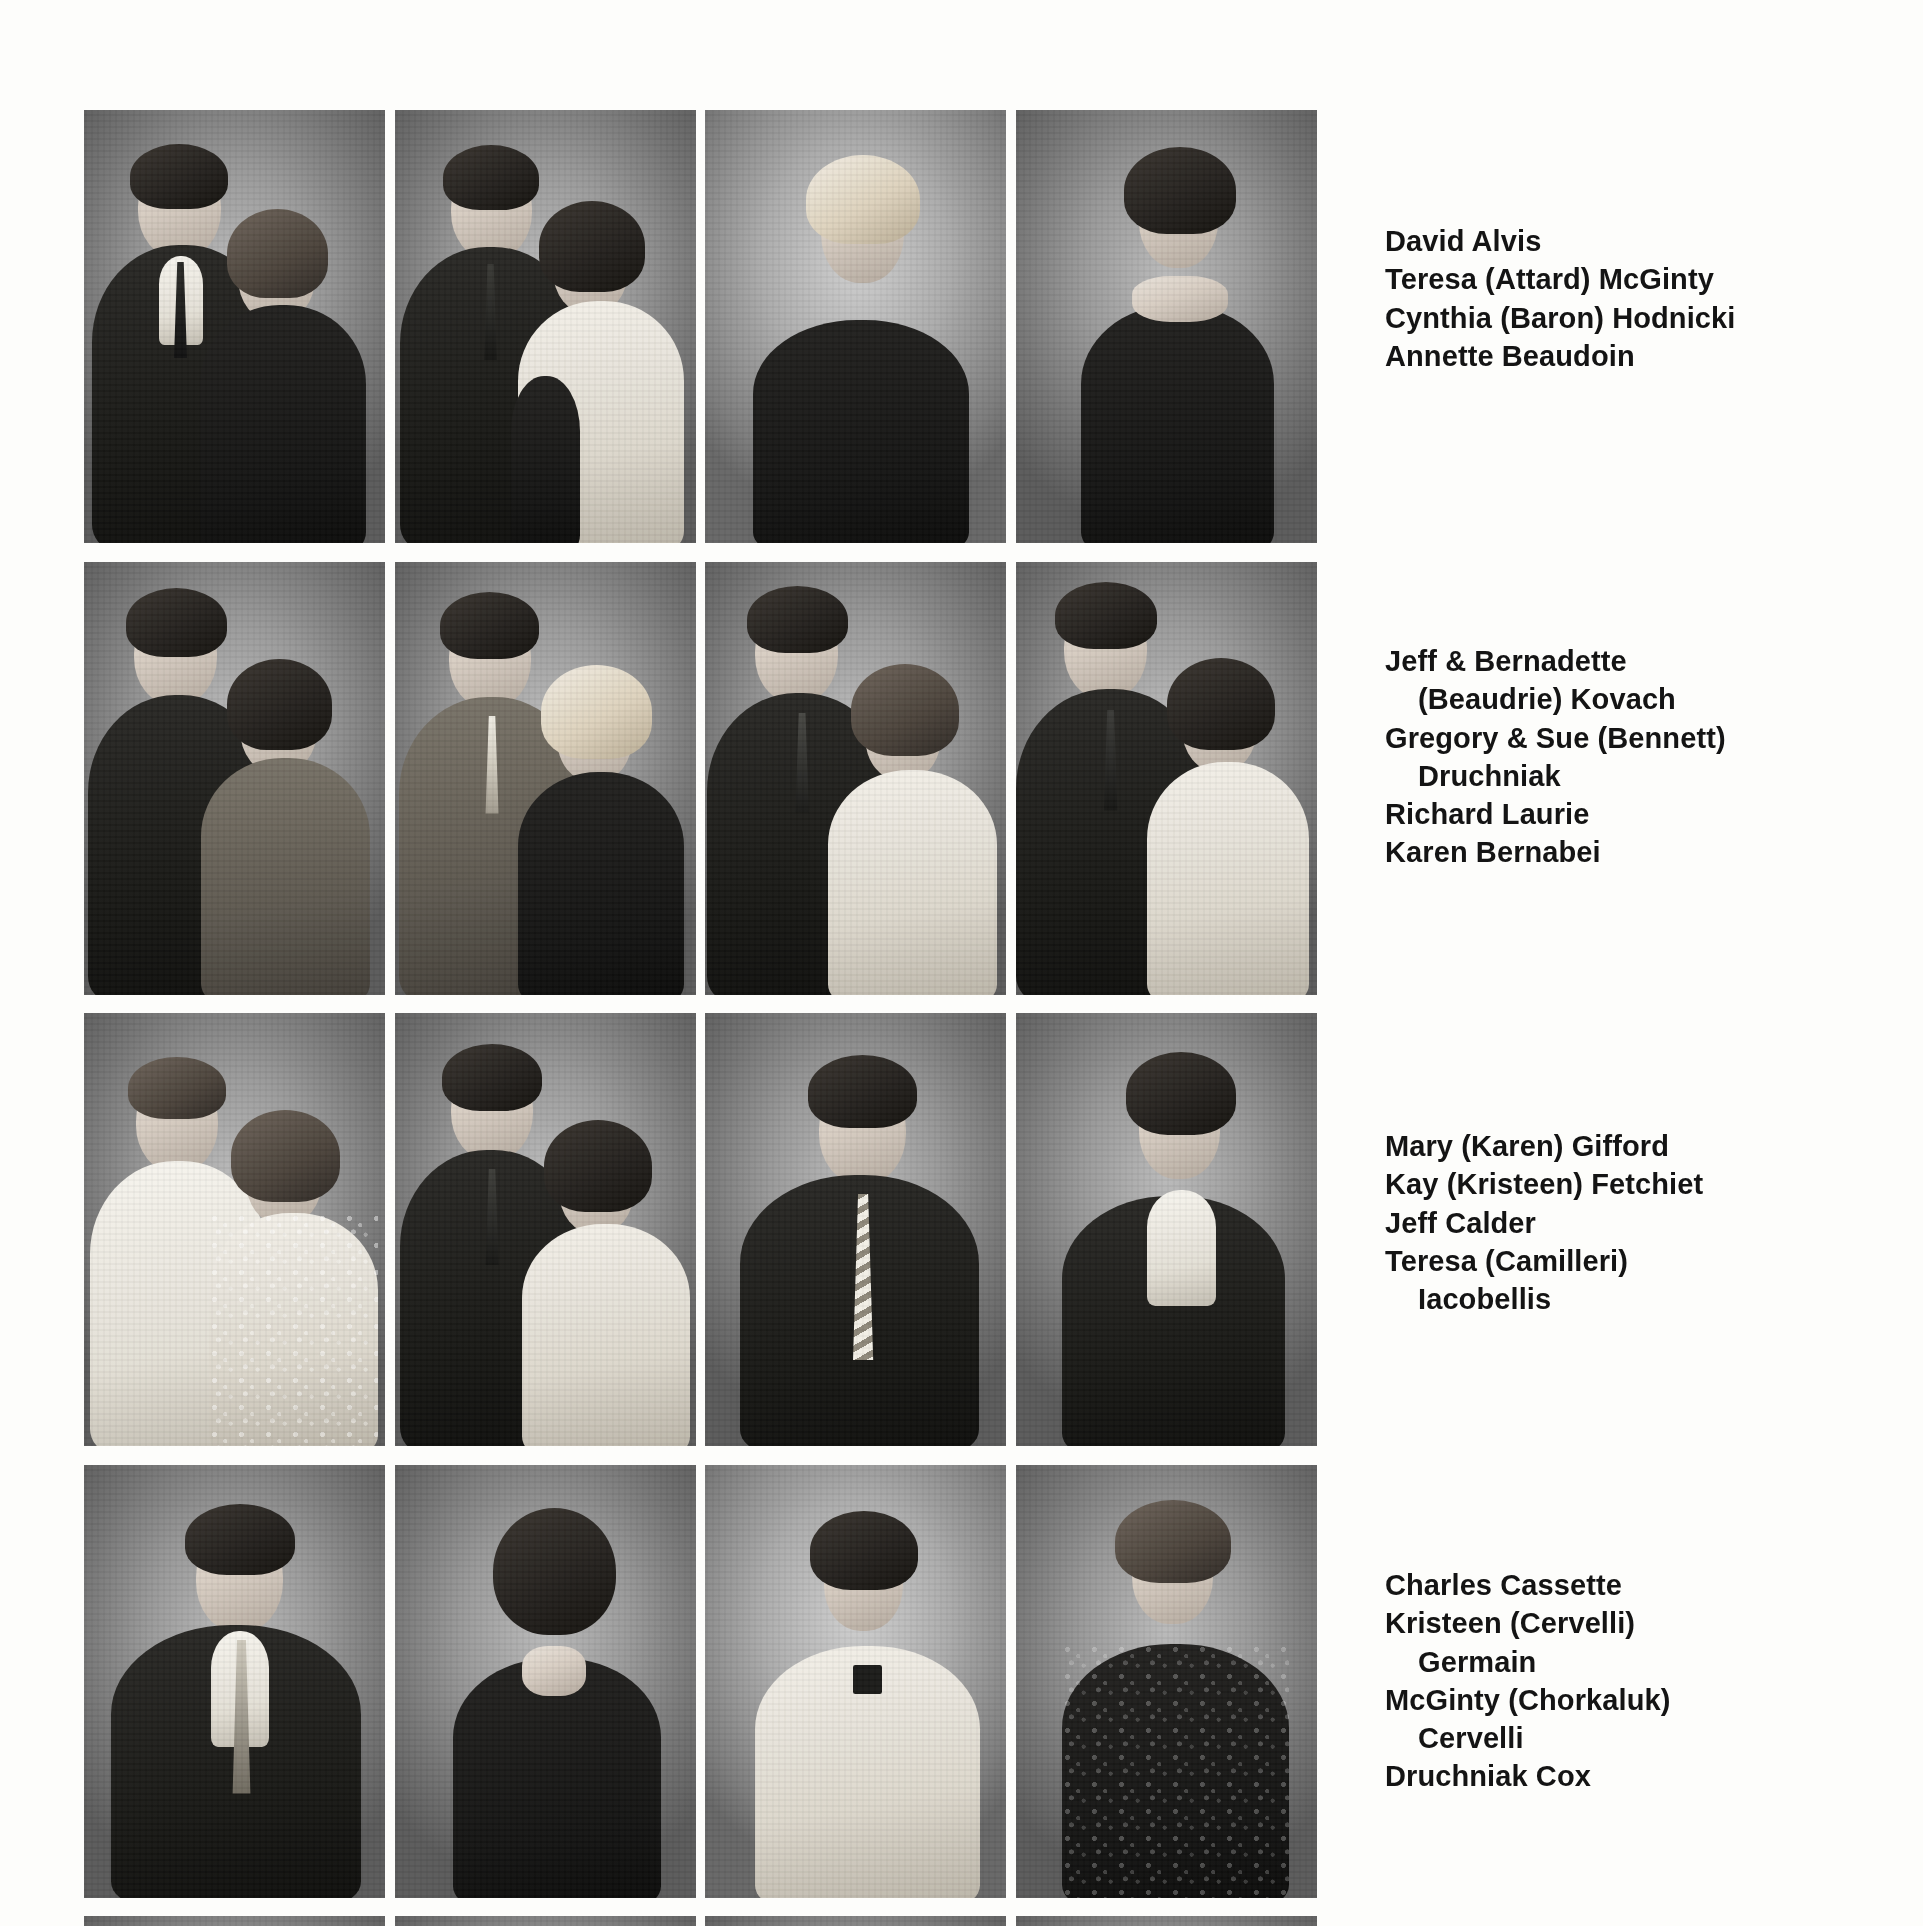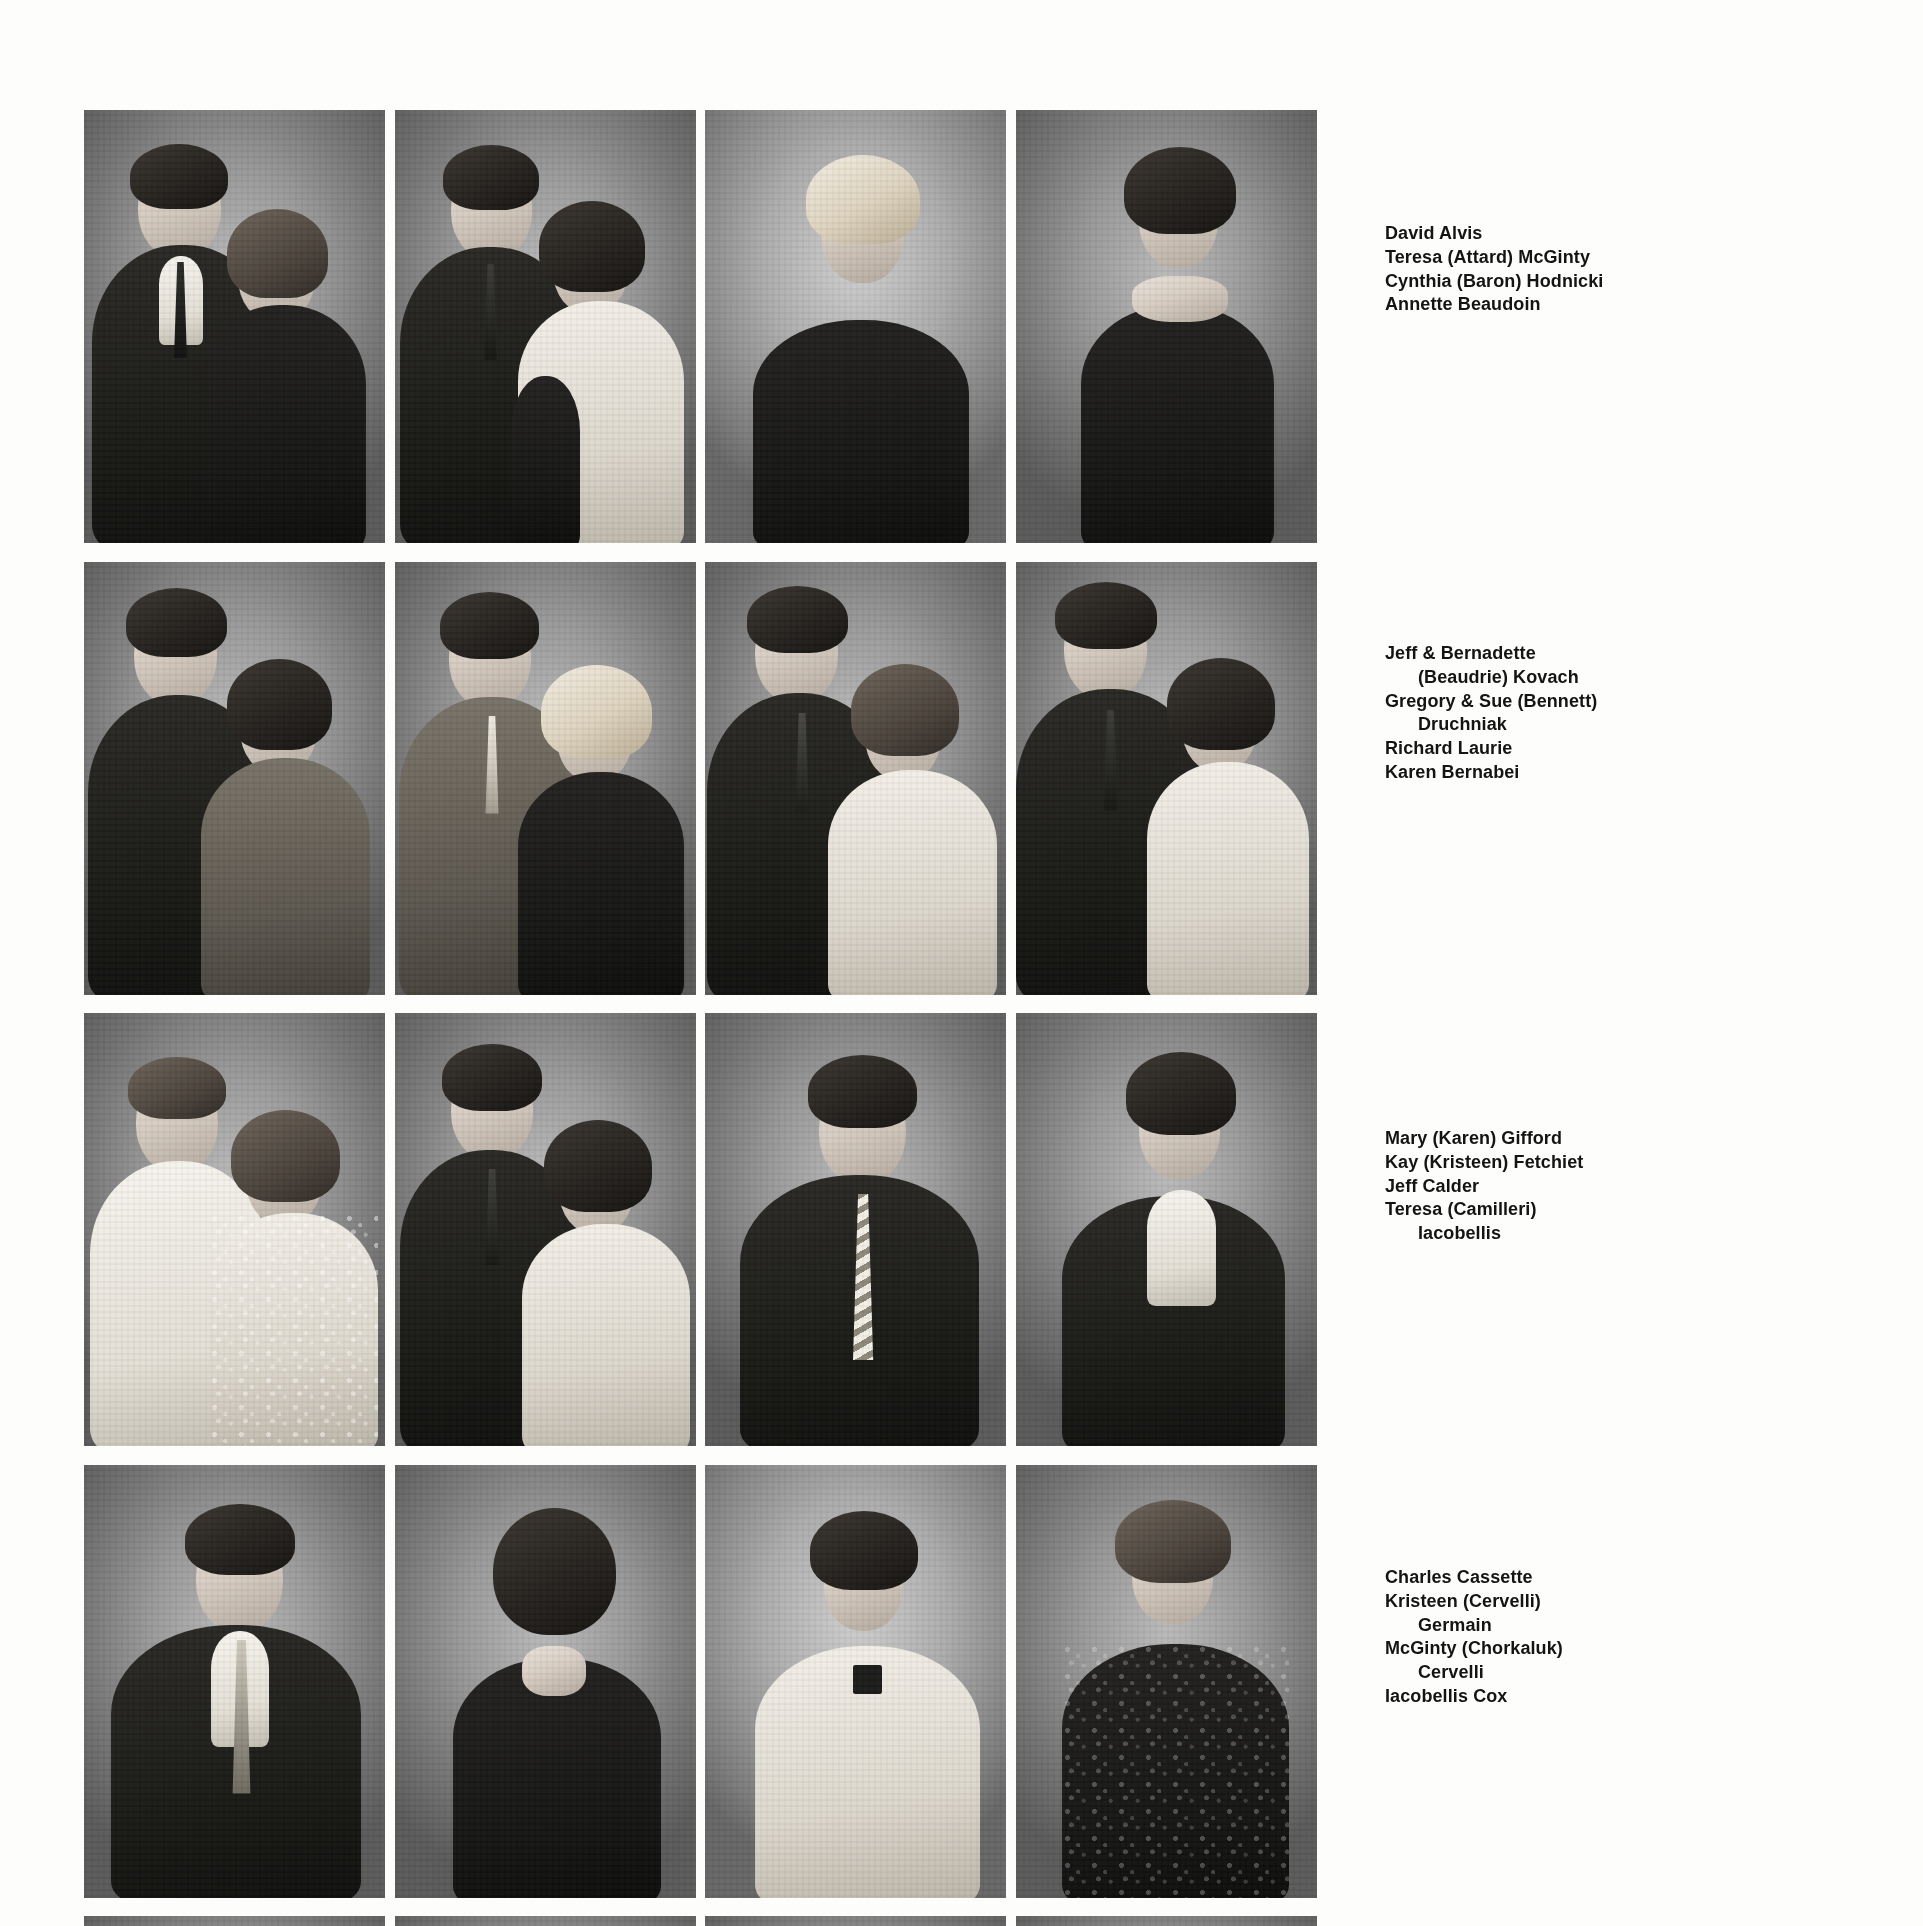--- a/index.html
+++ b/index.html
@@ -127,21 +127,21 @@
     left: 1385px;
     top: 110px;
     width: 455px;
   }
   .caption-block {
     position: absolute;
     left: 0;
     width: 443px;
   }
   .caption-line {
-    font-size: 18px;
+    font-size: 29px;
     font-weight: 700;
     line-height: 1.32;
     letter-spacing: 0.1px;
     color: #141414;
     white-space: pre;
   }
   .caption-line.indent { padding-left: 33px; }
 </style>
 </head>
 <body>
@@ -388,20 +388,20 @@
         <div class="caption-line">Teresa (Camilleri)</div>
         <div class="caption-line indent">Iacobellis</div>
       </div>
 
       <div class="caption-block" style="top:1456px;">
         <div class="caption-line">Charles Cassette</div>
         <div class="caption-line">Kristeen (Cervelli)</div>
         <div class="caption-line indent">Germain</div>
         <div class="caption-line">McGinty (Chorkaluk)</div>
         <div class="caption-line indent">Cervelli</div>
-        <div class="caption-line">Iacobellis Cox</div>
+        <div class="caption-line">Druchniak Cox</div>
       </div>
 
     </div>
 
   </div>
 </div>
 
 
 </body></html>

